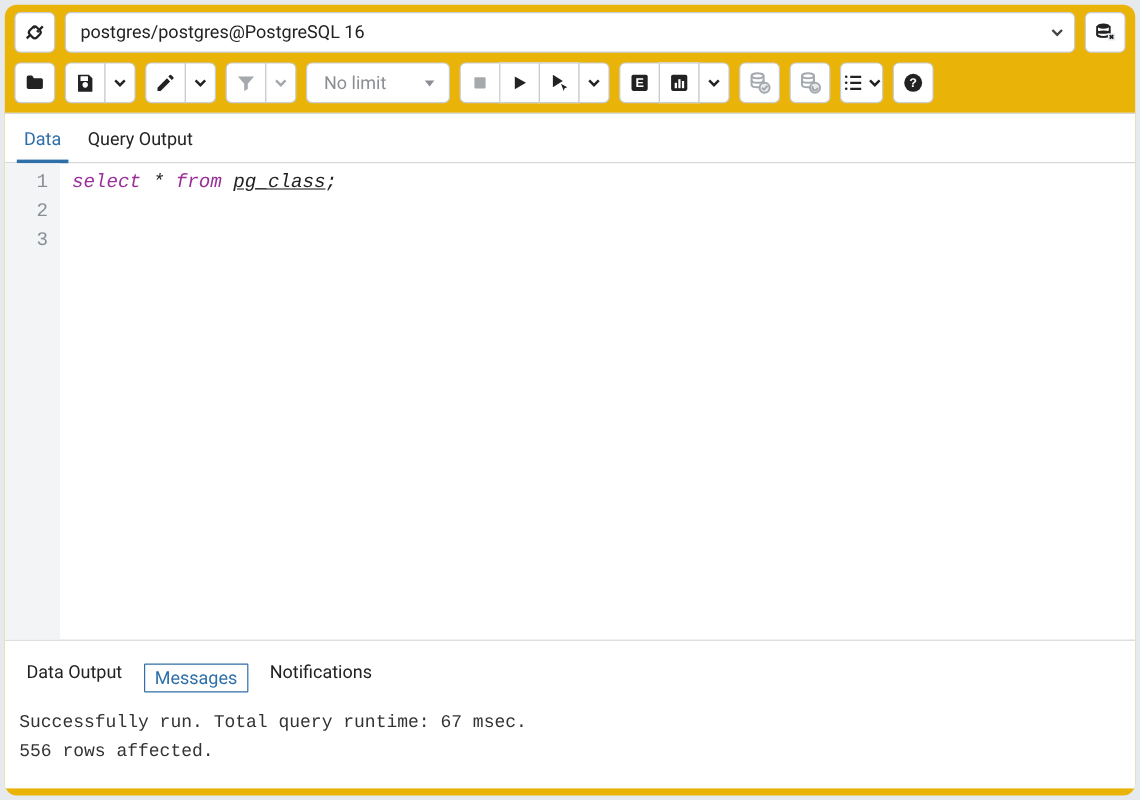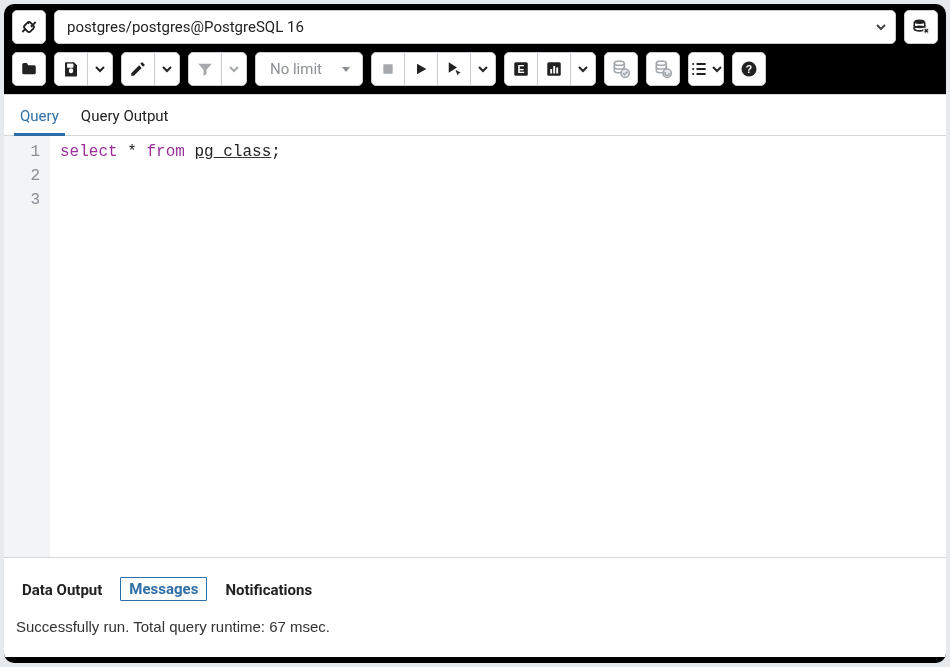--- a/index.html
+++ b/index.html
@@ -6,21 +6,21 @@
 body {
   font-family: -apple-system, BlinkMacSystemFont, "Segoe UI", Roboto, sans-serif;
   background: #e7eaed;
   width: 950px;
   height: 667px;
   padding: 4px;
   font-size: 15px;
   color: #222;
 }
 .app {
-  background: #000000;
+  background: #eab308;
   border-radius: 10px;
   overflow: hidden;
   height: 100%;
 }
 .conn-row {
   display: flex;
   align-items: center;
   gap: 8px;
   padding: 6px 8px 4px 8px;
 }
@@ -62,21 +62,21 @@
 .btn-group .icon-btn:last-child { border-top-right-radius: 5px; border-bottom-right-radius: 5px; }
 .icon-btn.narrow { min-width: 26px; padding: 0 4px; }
 .limit-select {
   background: #fff;
   border: 1px solid #c9ccd0;
   border-radius: 5px;
   height: 34px;
   padding: 0 10px 0 14px;
   display: inline-flex;
   align-items: center;
-  gap: 18px;
+  gap: 30px;
   color: #8b8f94;
   cursor: pointer;
 }
 .limit-select .caret { color: #8b8f94; }
 .workspace {
   background: #fff;
   border-top: 1px solid #d4d7db;
   height: calc(100% - 96px);
   display: flex;
   flex-direction: column;
@@ -107,37 +107,36 @@
   position: relative;
 }
 .gutter {
   background: #f2f4f6;
   color: #8a8f96;
   text-align: right;
   padding: 4px 10px 4px 0;
   width: 46px;
   user-select: none;
 }
-.code { padding: 4px 10px; white-space: pre; }
+.code { padding: 4px 10px; white-space: pre; font-style: italic; }
 .kw { color: #9a2f9a; }
 .ident { text-decoration: underline; text-decoration-color: #3a3a3a; }
 .results {
   border-top: 1px solid #d4d7db;
 }
 .result-tabs {
   display: flex;
   gap: 10px;
   padding: 8px 10px;
-  align-items: flex-end;
-  font-weight: bold;
+  align-items: center;
 }
 .rtab { cursor: pointer; padding: 2px 8px; }
 .rtab.active { border: 1px solid #2f6fa7; color: #2f6fa7; border-radius:1px;margin-top:11px;}
 .msg {
-  font-family: Liberation Sans, sans-serif;
+  font-family: Liberation Mono, monospace;
   font-size: 15px;
   padding: 6px 12px 18px 12px;
   color: #333;
   line-height: 1.6;
 }
 svg { display: block; }
 .caret-svg { width: 12px; height: 12px; }
 </style>
 </head>
 <body>
@@ -356,38 +355,39 @@
         <svg width="18" height="18" viewBox="0 0 24 24" fill="currentColor">
             <circle cx="12" cy="12" r="10"></circle>
             <text x="12" y="17" font-size="14" font-weight="bold" text-anchor="middle" fill="#fff" font-family="sans-serif">?</text>
           </svg>
       </span>
     </button>
   </div>
 
   <div class="workspace">
     <div class="tabs">
-      <div class="tab active">Query</div>
+      <div class="tab active">Data</div>
       <div class="tab">Query Output</div>
     </div>
 
     <div class="editor">
       <div class="gutter" id="gutter">
           <div>1</div>
           <div>2</div>
           <div>3</div>
         </div>
       <div class="code" id="code"><div><span class="kw">select</span><span> * </span><span class="kw">from</span><span> </span><span class="ident">pg_class</span><span>;</span></div><div>&nbsp;</div></div>
     </div>
 
     <div class="results">
       <div class="result-tabs">
         <div class="rtab">Data Output</div>
         <div class="rtab active">Messages</div>
         <div class="rtab">Notifications</div>
       </div>
       <div class="msg">
         <div>Successfully run. Total query runtime: 67 msec.</div>
+        <div>556 rows affected.</div>
       </div>
     </div>
   </div>
 
 </div>
 
 </body></html>

